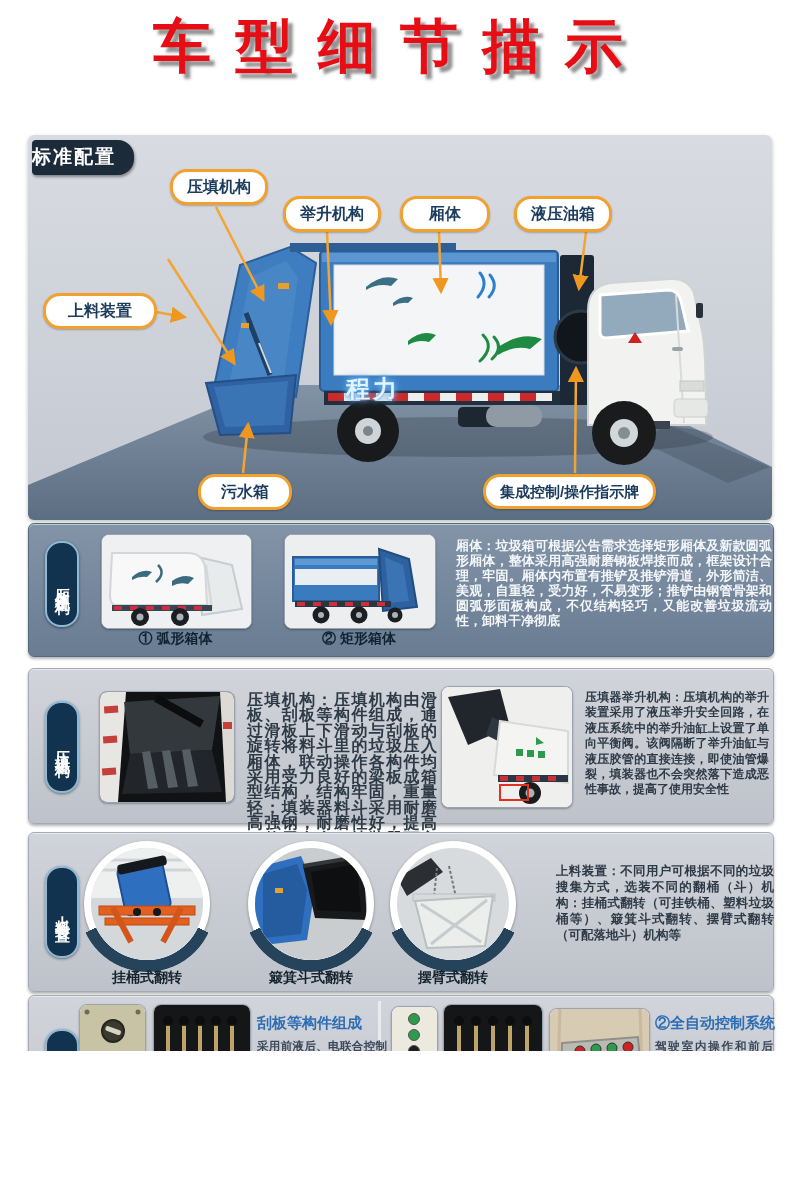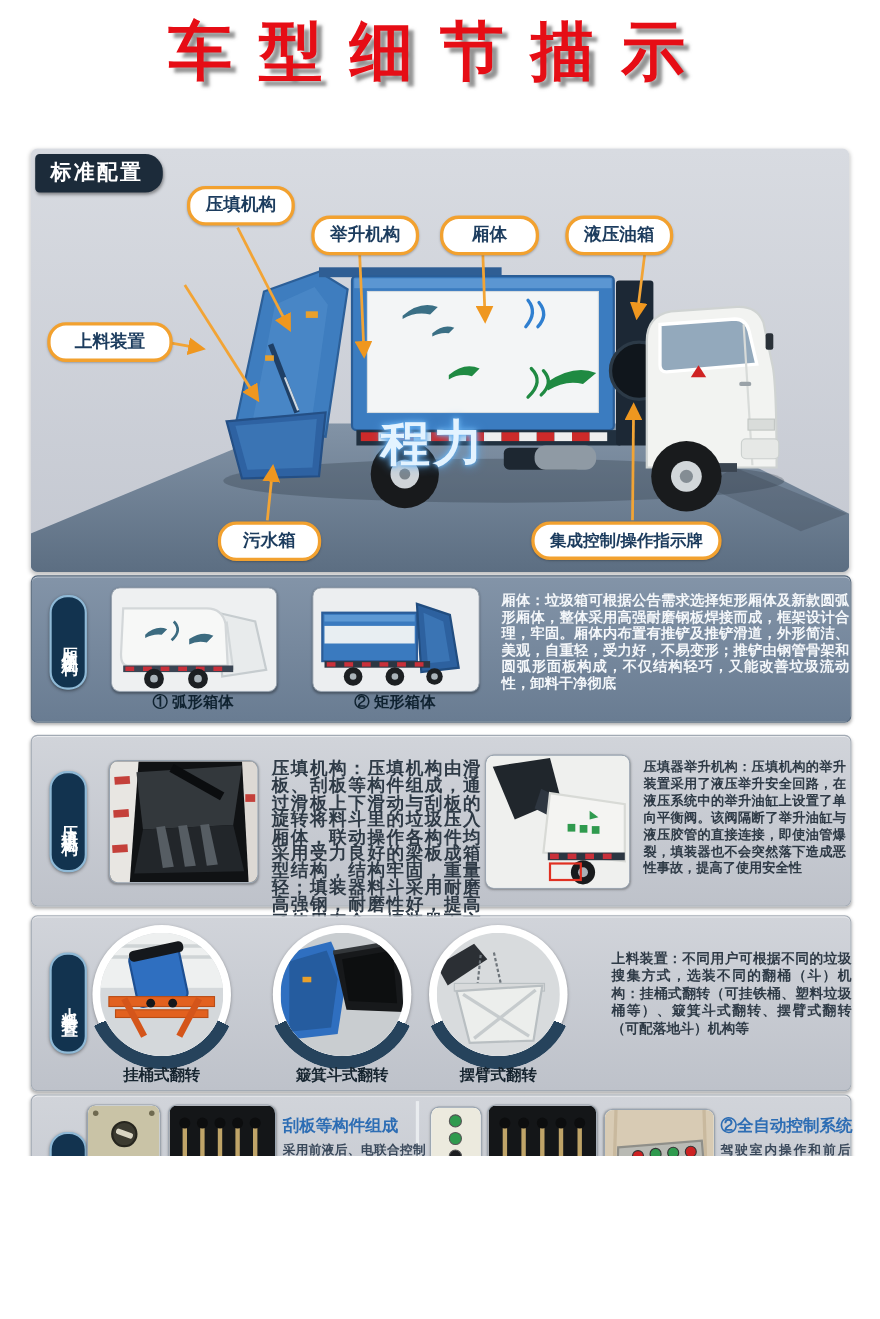--- a/index.html
+++ b/index.html
@@ -6,36 +6,36 @@
   #page{position:relative;width:800px;height:1051px;background:#fff;overflow:hidden;
         font-family:"Liberation Sans",sans-serif;}
   
   #title{position:absolute;left:0;top:8px;width:800px;text-align:center;
          font-size:58px;font-weight:900;color:#e60d15;letter-spacing:0.42em;
          text-shadow:5px 5px 3px rgba(110,110,110,.75);white-space:nowrap;}
   
   #panel{position:absolute;left:28px;top:135px;width:744px;height:385px;
          background:linear-gradient(#d8dbe1,#c4c8d1);border-radius:6px;overflow:hidden;
          box-shadow:0 2px 4px rgba(0,0,0,.25);}
-  #badge{position:absolute;left:4px;top:5px;padding:4px 18px 5px 14px;background:#1c2b3a;
+  #badge{position:absolute;left:4px;top:5px;padding:4px 18px 5px 0;background:#1c2b3a;
          color:#fff;font-size:19px;font-weight:bold;border-radius:4px 16px 16px 4px;
          box-shadow:1px 2px 3px rgba(0,0,0,.4);letter-spacing:2px;}
   .callout{position:absolute;background:#fff;border:3px solid #f2a12f;border-radius:17px;
            color:#1c3c5e;font-weight:bold;font-size:16px;line-height:1;
            padding:7px 14px;white-space:nowrap;box-shadow:0 1px 2px rgba(0,0,0,.25);}
   #co-press{left:142px;top:34px;}
   #co-lift{left:255px;top:61px;}
   #co-body{left:372px;top:61px;padding:7px 26px;}
   #co-oil{left:486px;top:61px;}
   #co-rear{left:29px;top:86px;font-size:15px;}
   #co-load{left:15px;top:158px;padding:7px 22px;}
   #co-sew{left:170px;top:339px;padding:7px 20px;}
   #co-handle{left:455px;top:339px;font-size:15px;}
   #truck-svg{position:absolute;left:0;top:0;}
-  #watermark{position:absolute;left:318px;top:238px;font-size:45px;font-weight:900;
+  #watermark{position:absolute;left:318px;top:238px;font-size:24px;font-weight:900;
              color:#e3f3ff;letter-spacing:3px;
              text-shadow:0 0 10px #57a7ef,0 0 5px #8cc6f2,0 0 2px #2f86d6;}
   
   .section{position:absolute;left:28px;width:744px;border-radius:6px;
            box-shadow:inset 0 1px 0 rgba(255,255,255,.5),0 2px 3px rgba(0,0,0,.3);}
   .sec-dark{background:linear-gradient(#8394a8,#697c92);border:1px solid #55687c;}
   .sec-light{background:linear-gradient(#d1d4da,#bec2ca);border:1px solid #a2aab4;}
   .vpill{position:absolute;left:16px;width:30px;background:#12334f;border:2px solid #8fb9d6;
          border-radius:16px;color:#fff;font-weight:bold;font-size:15px;letter-spacing:4px;
          writing-mode:vertical-rl;text-orientation:upright;display:flex;align-items:center;

